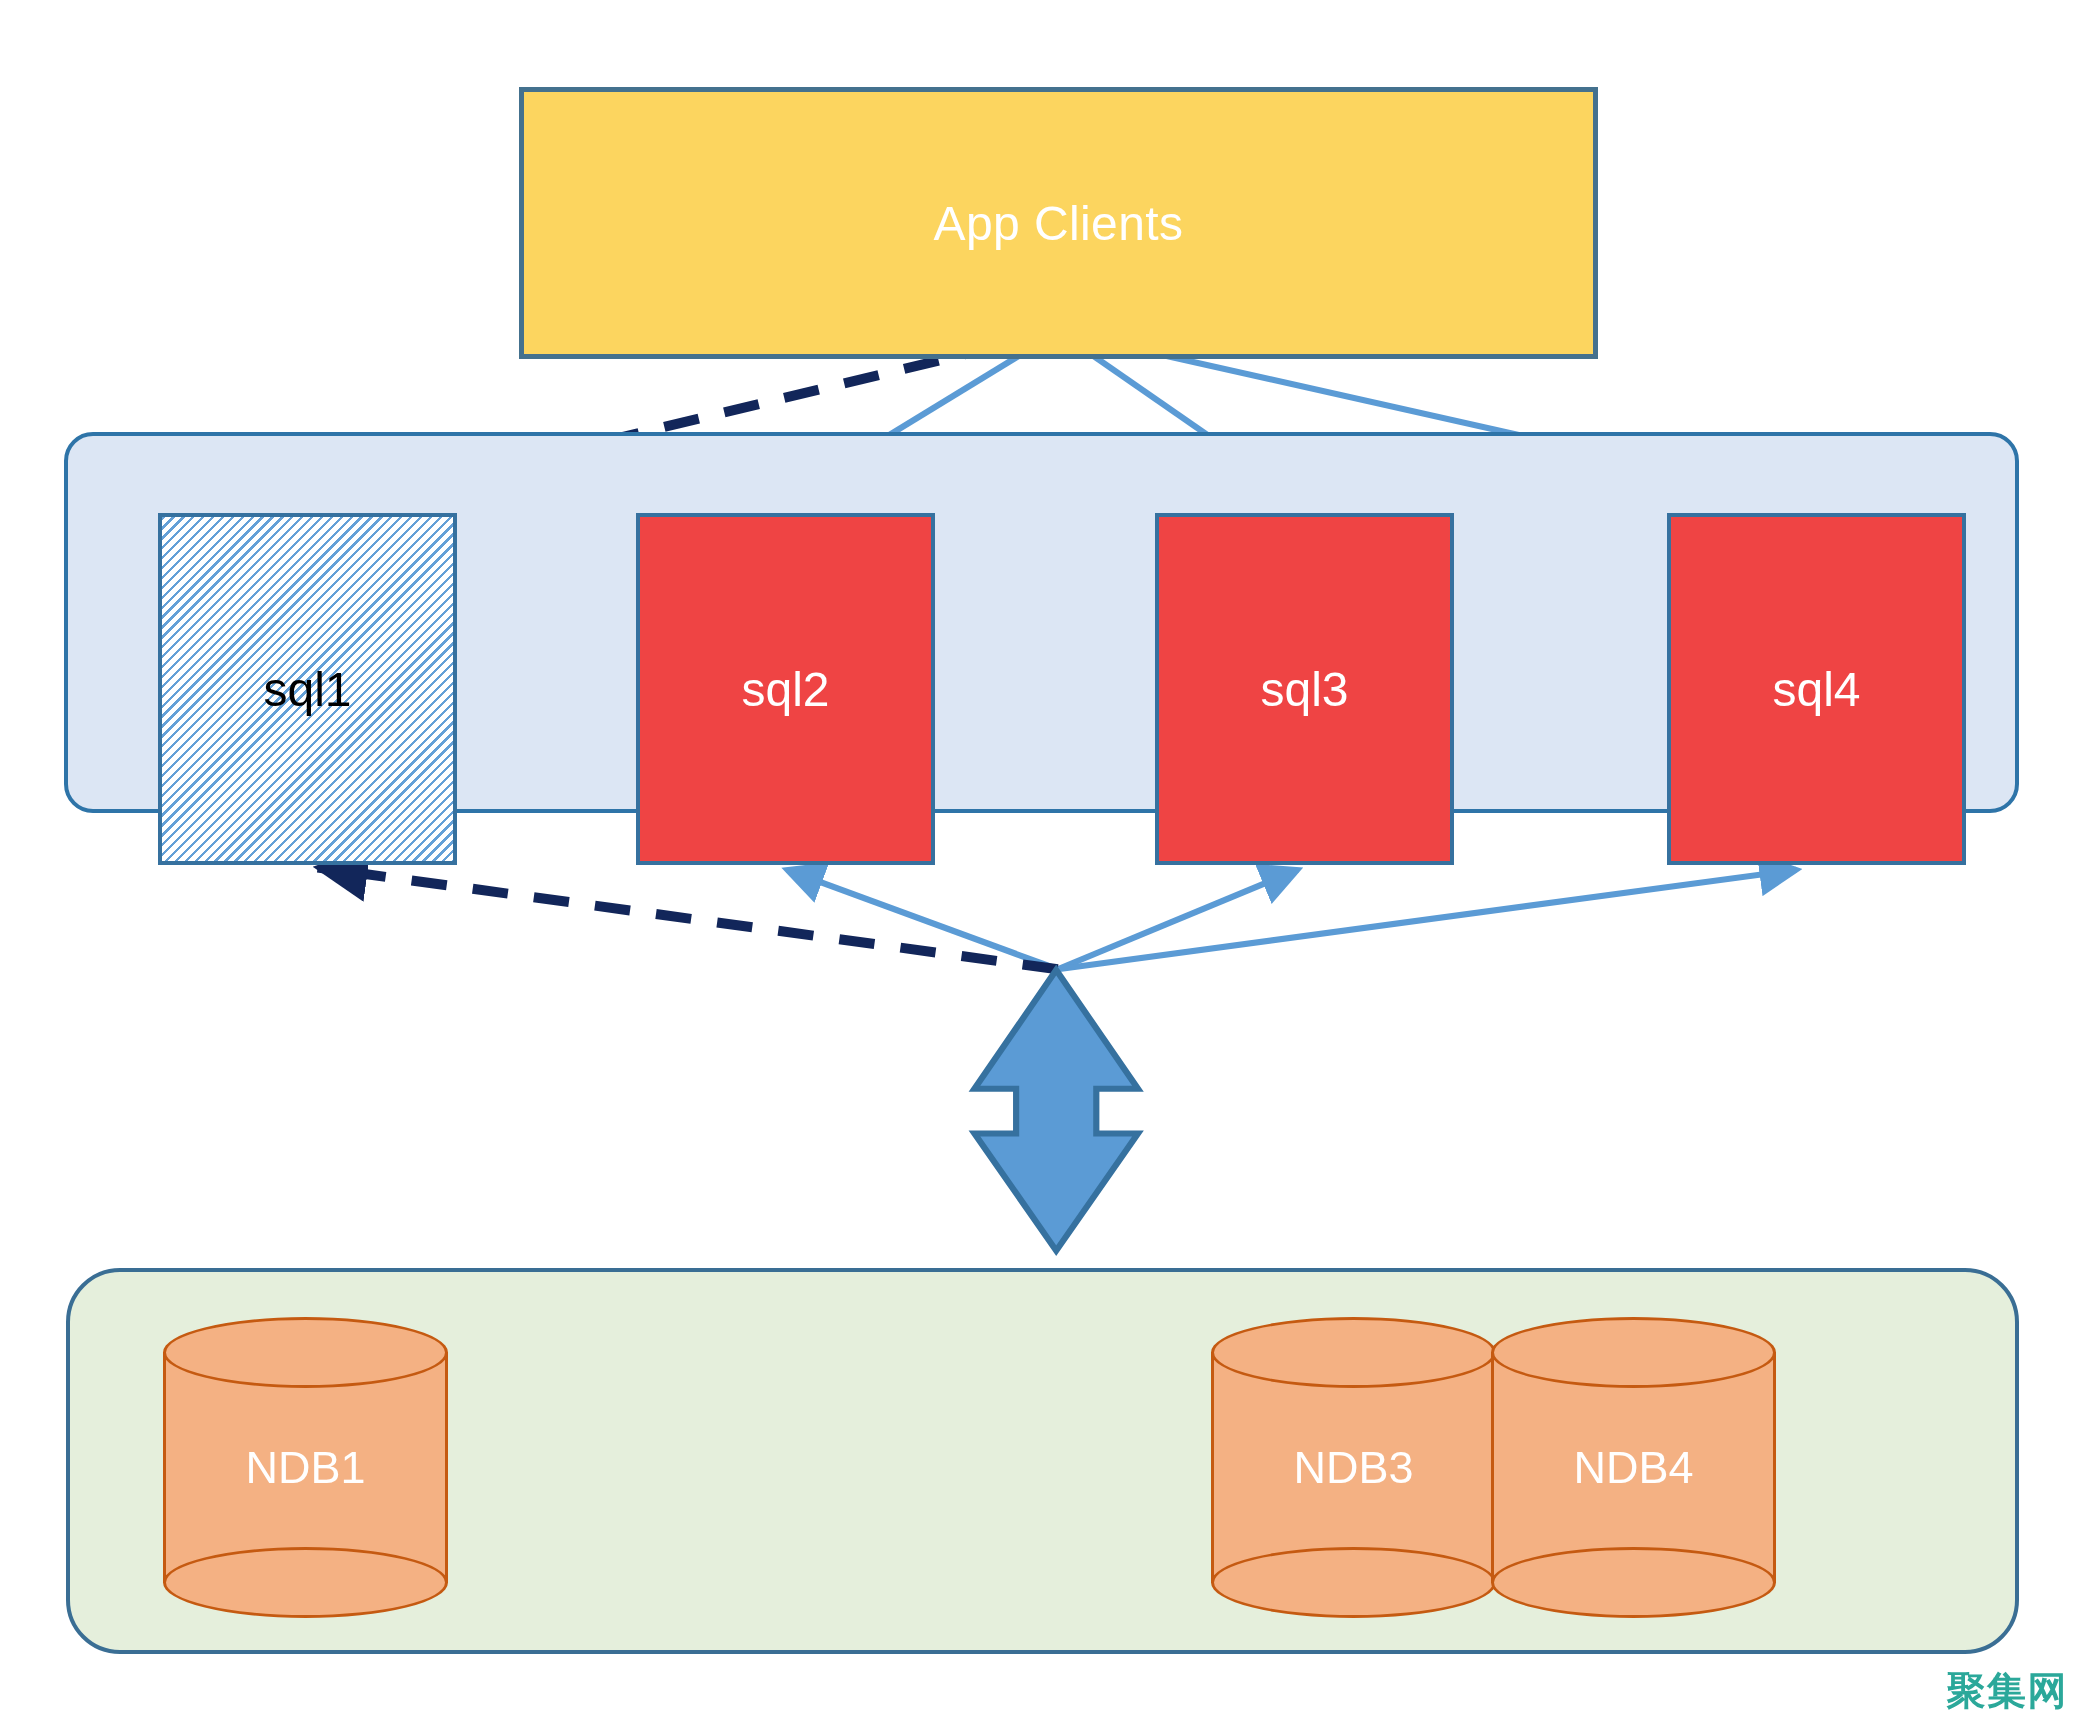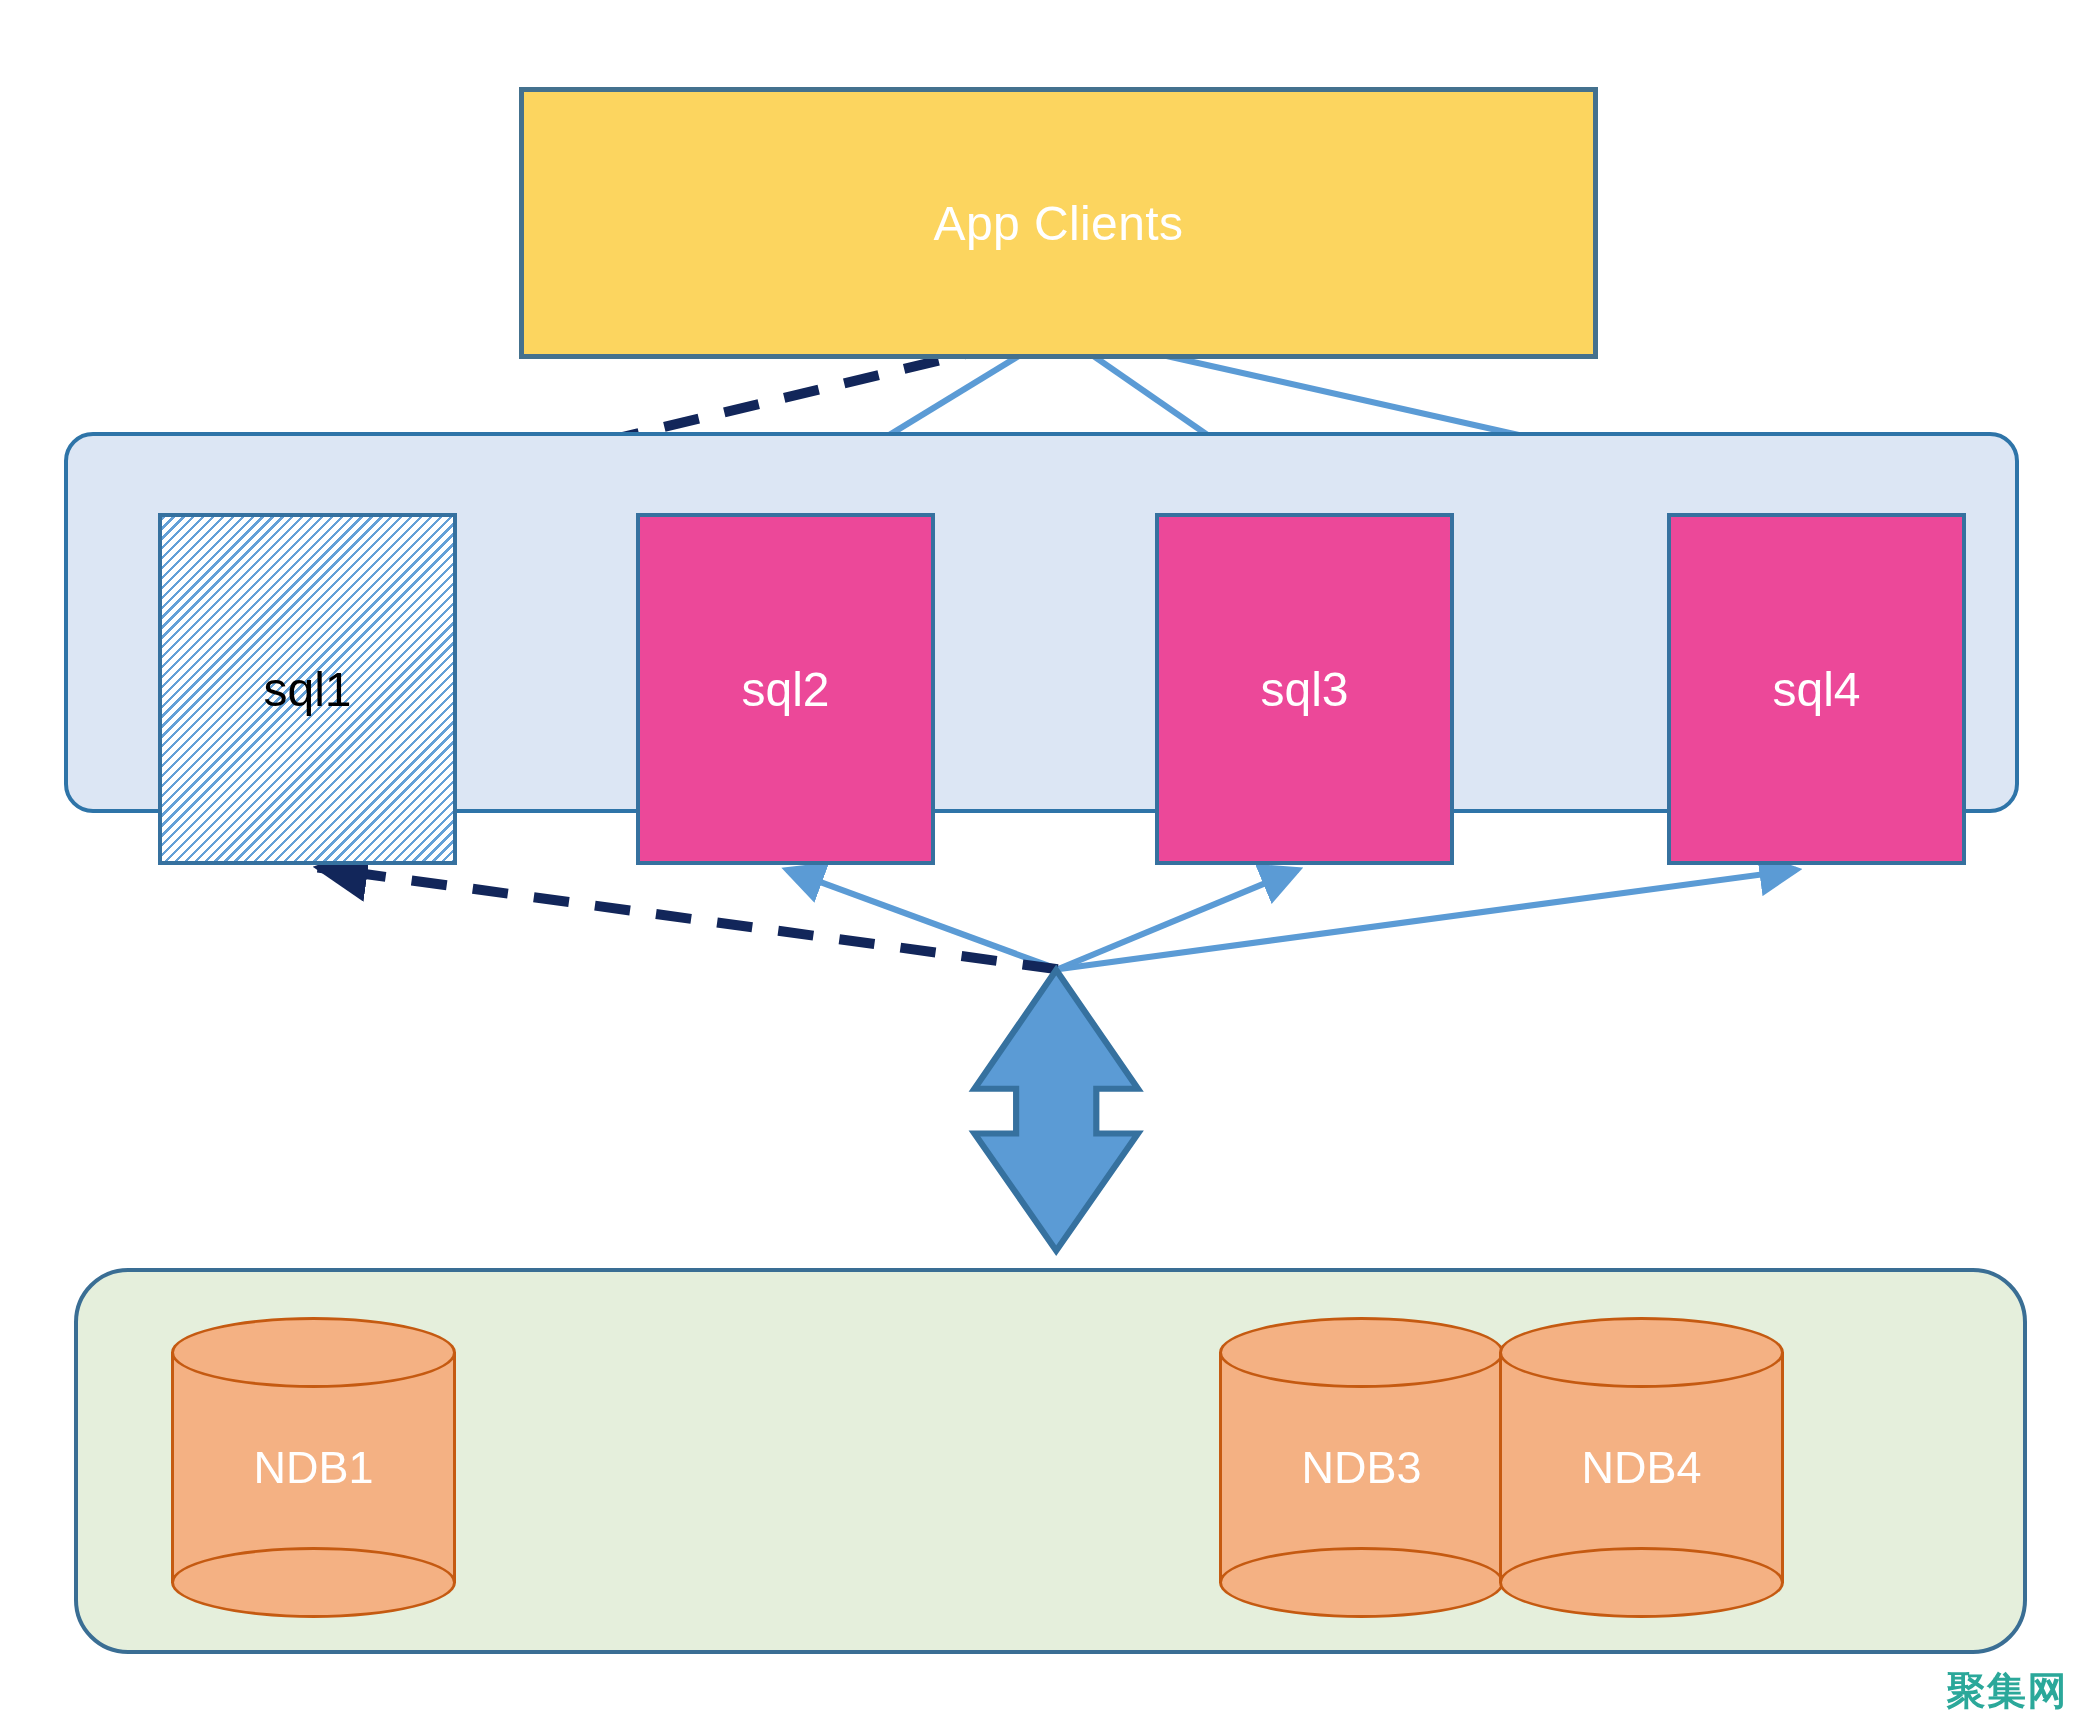--- a/index.html
+++ b/index.html
@@ -62,21 +62,21 @@
     top: 77px;
     width: 299px;
     height: 352px;
     box-sizing: border-box;
     display: flex;
     align-items: center;
     justify-content: center;
     font-size: 48px;
   }
   .sql-node.filled {
-    background: #ec4899;
+    background: #ef4444;
     border: 4.6px solid #36719F;
     color: #ffffff;
   }
   .sql-node.hatched {
     color: #000000;
     border: 4.6px solid #36719F;
     background-color: #ffffff;
     background-image:
       repeating-linear-gradient(135deg,
         rgba(91,155,213,0.95) 0px,
@@ -90,21 +90,20 @@
   .ndb-tier {
     position: absolute;
     left: 66px;
     top: 1268px;
     width: 1953px;
     height: 386px;
     background: #E5EFDC;
     border: 4.6px solid #3A6E94;
     border-radius: 54px;
     box-sizing: border-box;
-    margin-left: 8px;
   }
   .ndb-node {
     position: absolute;
     top: 45px;
     width: 285px;
     height: 301px;
   }
   .ndb-node .cyl-body {
     position: absolute;
     left: 0;

